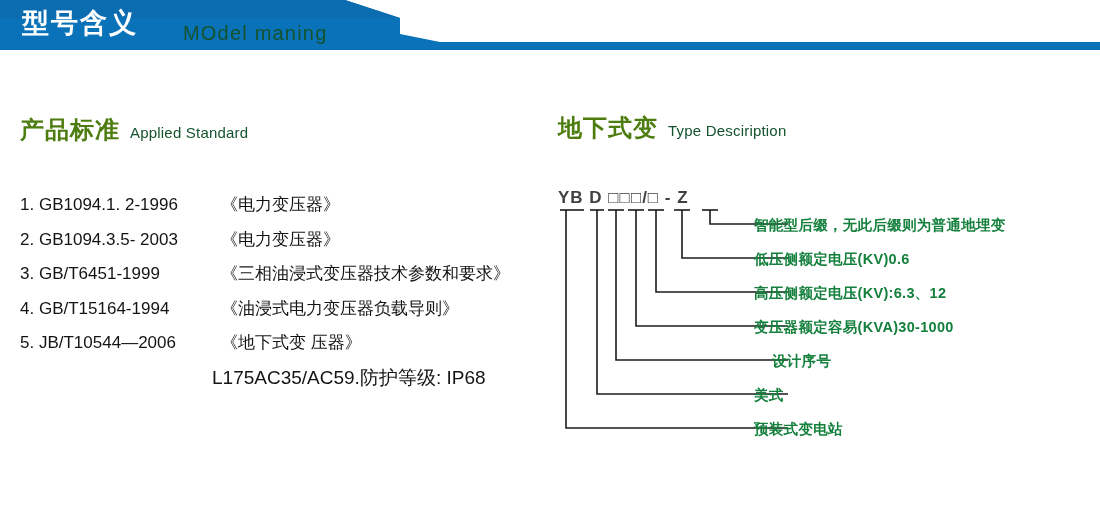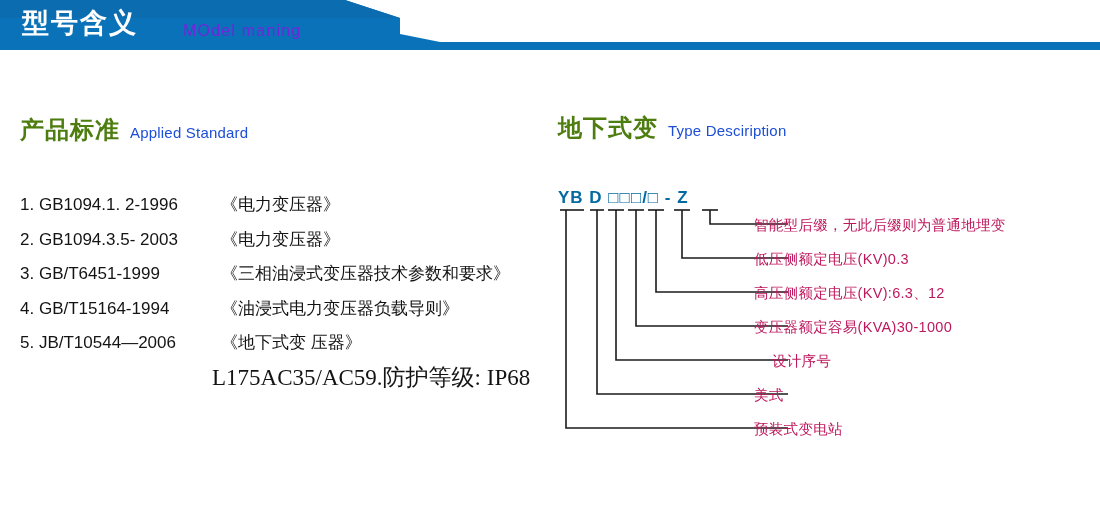--- a/index.html
+++ b/index.html
@@ -51,40 +51,40 @@
     font-size: 27px;
     font-weight: bold;
     color: #ffffff;
     letter-spacing: 2px;
     line-height: 38px;
     white-space: nowrap;
   }
   .banner-sub {
     position: absolute;
     left: 183px; top: 22px;
-    font-size: 16px;
-    color: #6d28d9;
+    font-size: 20px;
+    color: #14532d;
     letter-spacing: 1.2px;
     white-space: nowrap;
   }
 
   
   .sec-head {
     position: absolute;
     white-space: nowrap;
   }
   .sec-head .cn {
     font-size: 24px;
     font-weight: bold;
     color: #4d7c0f;
     letter-spacing: 1px;
   }
   .sec-head .en {
     font-size: 15px;
-    color: #1d4ed8;
+    color: #14532d;
     margin-left: 10px;
     letter-spacing: 0.2px;
   }
   #std-head { left: 20px; top: 114px; }
   #type-head { left: 558px; top: 112px; }
 
   
   .std-list {
     position: absolute;
     left: 20px; top: 188px;
@@ -97,56 +97,55 @@
     line-height: 34.5px;
     color: #141414;
     white-space: nowrap;
   }
   .std-code {
     display: inline-block;
     min-width: 192px;
   }
   .std-name { display: inline-block; margin-left: 9px; }
   .std-cont {
-    font-size: 23px;
+    font-size: 19px;
     line-height: 34.5px;
     padding-left: 192px;
     white-space: nowrap;
     color: #141414;
-    font-family: Liberation Serif, serif;
   }
 
   
   .diagram {
     position: absolute;
     left: 552px; top: 188px;
     width: 540px; height: 250px;
   }
   .code-line {
     position: absolute;
     left: 6px; top: 0;
     font-size: 17px;
     font-weight: bold;
-    color: #0369a1;
+    color: #404040;
     letter-spacing: 1px;
     white-space: nowrap;
   }
   .diagram svg {
     position: absolute;
     left: 0; top: 0;
   }
   .leaders {
     position: absolute;
     left: 0; top: 0;
   }
   .leg {
     position: absolute;
     font-size: 14.5px;
-    font-weight: normal;
-    color: #be185d;
+    font-weight: bold;
+    color: #15803d;
     white-space: nowrap;
     letter-spacing: 0.3px;
   }
 </style>
 </head>
 <body>
 
 <div class="banner">
   <div class="banner-bar"></div>
   <div class="banner-shape"></div>
@@ -212,19 +211,19 @@
 
       <path d="M104,22 L104,104 L236,104"></path>
 
       <path d="M130,22 L130,70 L236,70"></path>
 
       <path d="M158,22 L158,36 L236,36"></path>
     </g>
   </svg>
 
   <div class="leg" style="left:202px; top:28px;">智能型后缀，无此后缀则为普通地埋变</div>
-  <div class="leg" style="left:202px; top:62px;">低压侧额定电压(KV)0.3</div>
+  <div class="leg" style="left:202px; top:62px;">低压侧额定电压(KV)0.6</div>
   <div class="leg" style="left:202px; top:96px;">高压侧额定电压(KV):6.3、12</div>
   <div class="leg" style="left:202px; top:130px;">变压器额定容易(KVA)30-1000</div>
   <div class="leg" style="left:220px; top:164px;">设计序号</div>
   <div class="leg" style="left:202px; top:198px;">美式</div>
   <div class="leg" style="left:202px; top:232px;">预装式变电站</div>
 </div>
 
 </body></html>

